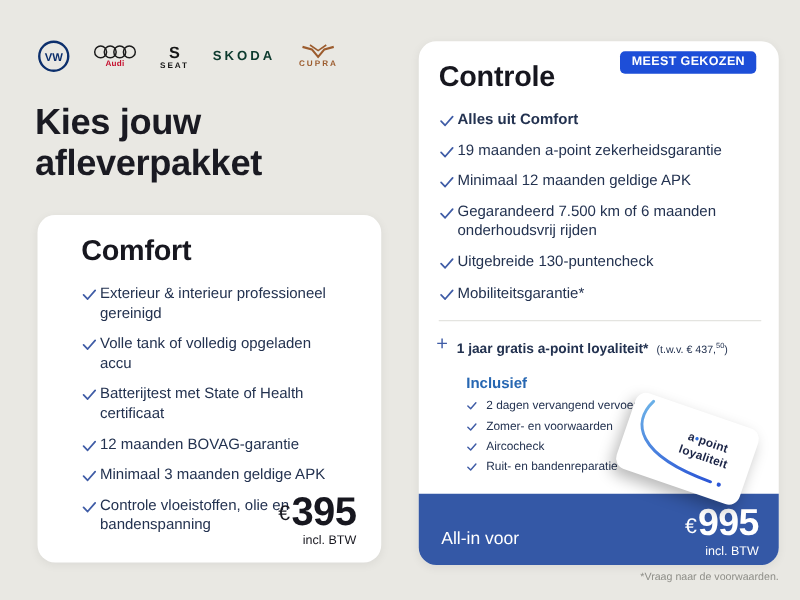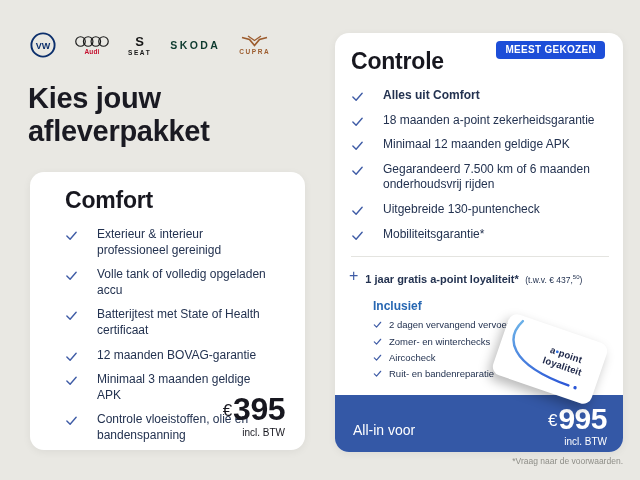--- a/index.html
+++ b/index.html
@@ -37,21 +37,21 @@
     position:absolute; background:#ffffff; border-radius:14px;
     box-shadow:0 2px 8px rgba(0,0,0,0.06);
   }
   .card h2 { font-size:23px; font-weight:700; color:#17171f; letter-spacing:-0.2px; }
 
   .comfort { left:30px; top:172px; width:275px; height:278px; padding:15px 35px; }
   .comfort h2 { margin-bottom:13px; }
 
   .features { list-style:none; }
   .features li {
-    display:flex; gap:19px; align-items:flex-start;
+    display:flex; gap:2px; align-items:flex-start;
     font-size:12px; line-height:1.3; font-weight:500;
     color:#233250; margin-bottom:9px;
   }
   .features li svg { flex:0 0 13px; margin-top:2px; }
   .features li.bold span { font-weight:700; }
 
   .price-block { position:absolute; right:20px; bottom:12px; text-align:right; color:#17171f; }
   .price-line { display:flex; align-items:flex-start; justify-content:flex-end; }
   .price-cur { font-size:17px; font-weight:500; margin-top:8px; margin-right:1px; }
   .price-amount { font-size:32px; font-weight:600; letter-spacing:-0.5px; line-height:1; }
@@ -213,21 +213,21 @@
       <li class="bold">
         <svg viewBox="0 0 14 14" width="13" height="13">
             <polyline points="2,7.5 5.5,11 12,3.5" fill="none" stroke="#3f5ca6" stroke-width="1.5" stroke-linecap="round" stroke-linejoin="round"></polyline>
           </svg>
         <span>Alles uit Comfort</span>
         </li>
       <li>
         <svg viewBox="0 0 14 14" width="13" height="13">
             <polyline points="2,7.5 5.5,11 12,3.5" fill="none" stroke="#3f5ca6" stroke-width="1.5" stroke-linecap="round" stroke-linejoin="round"></polyline>
           </svg>
-        <span>18 maanden a-point zekerheidsgarantie</span>
+        <span>19 maanden a-point zekerheidsgarantie</span>
         </li>
       <li>
         <svg viewBox="0 0 14 14" width="13" height="13">
             <polyline points="2,7.5 5.5,11 12,3.5" fill="none" stroke="#3f5ca6" stroke-width="1.5" stroke-linecap="round" stroke-linejoin="round"></polyline>
           </svg>
         <span>Minimaal 12 maanden geldige APK</span>
         </li>
       <li>
         <svg viewBox="0 0 14 14" width="13" height="13">
             <polyline points="2,7.5 5.5,11 12,3.5" fill="none" stroke="#3f5ca6" stroke-width="1.5" stroke-linecap="round" stroke-linejoin="round"></polyline>
@@ -261,21 +261,21 @@
         <li>
           <svg viewBox="0 0 14 14" width="9" height="9">
               <polyline points="2,7.5 5.5,11 12,3.5" fill="none" stroke="#3f5ca6" stroke-width="1.8" stroke-linecap="round" stroke-linejoin="round"></polyline>
             </svg>
           <span>2 dagen vervangend vervoer</span>
           </li>
         <li>
           <svg viewBox="0 0 14 14" width="9" height="9">
               <polyline points="2,7.5 5.5,11 12,3.5" fill="none" stroke="#3f5ca6" stroke-width="1.8" stroke-linecap="round" stroke-linejoin="round"></polyline>
             </svg>
-          <span>Zomer- en winterchecks</span>
+          <span>Zomer- en voorwaarden</span>
           </li>
         <li>
           <svg viewBox="0 0 14 14" width="9" height="9">
               <polyline points="2,7.5 5.5,11 12,3.5" fill="none" stroke="#3f5ca6" stroke-width="1.8" stroke-linecap="round" stroke-linejoin="round"></polyline>
             </svg>
           <span>Aircocheck</span>
           </li>
         <li>
           <svg viewBox="0 0 14 14" width="9" height="9">
               <polyline points="2,7.5 5.5,11 12,3.5" fill="none" stroke="#3f5ca6" stroke-width="1.8" stroke-linecap="round" stroke-linejoin="round"></polyline>

